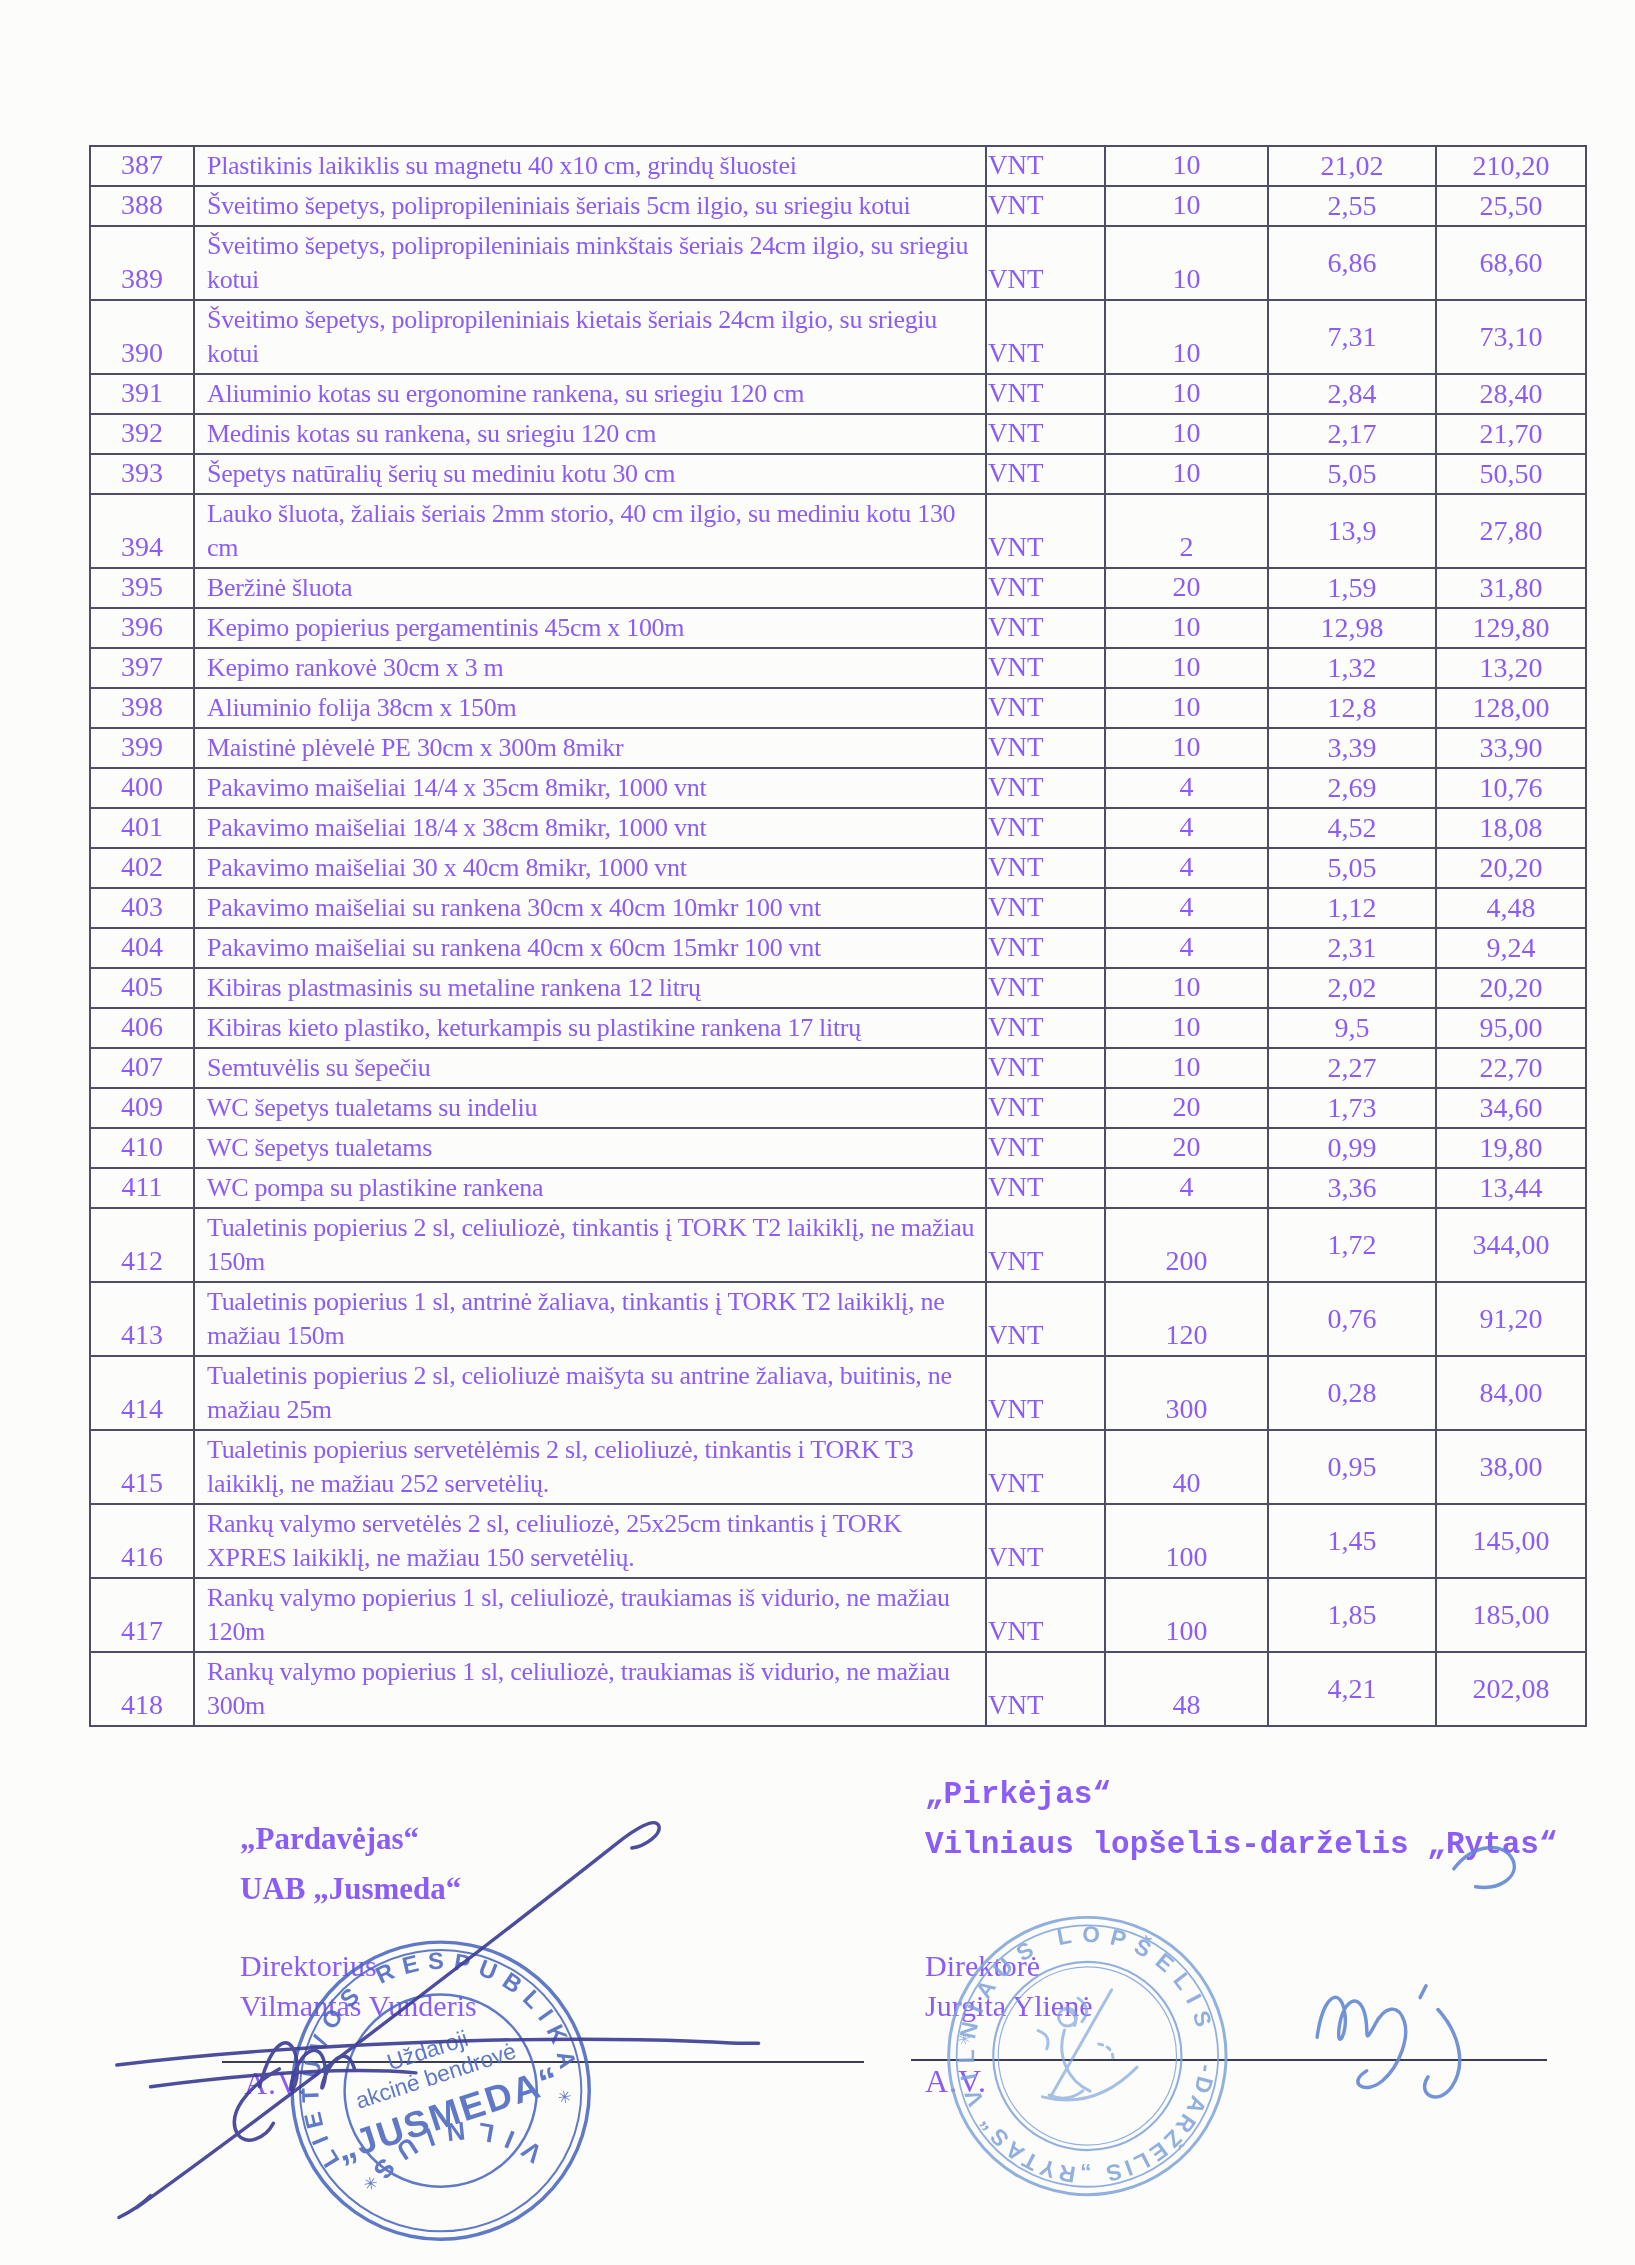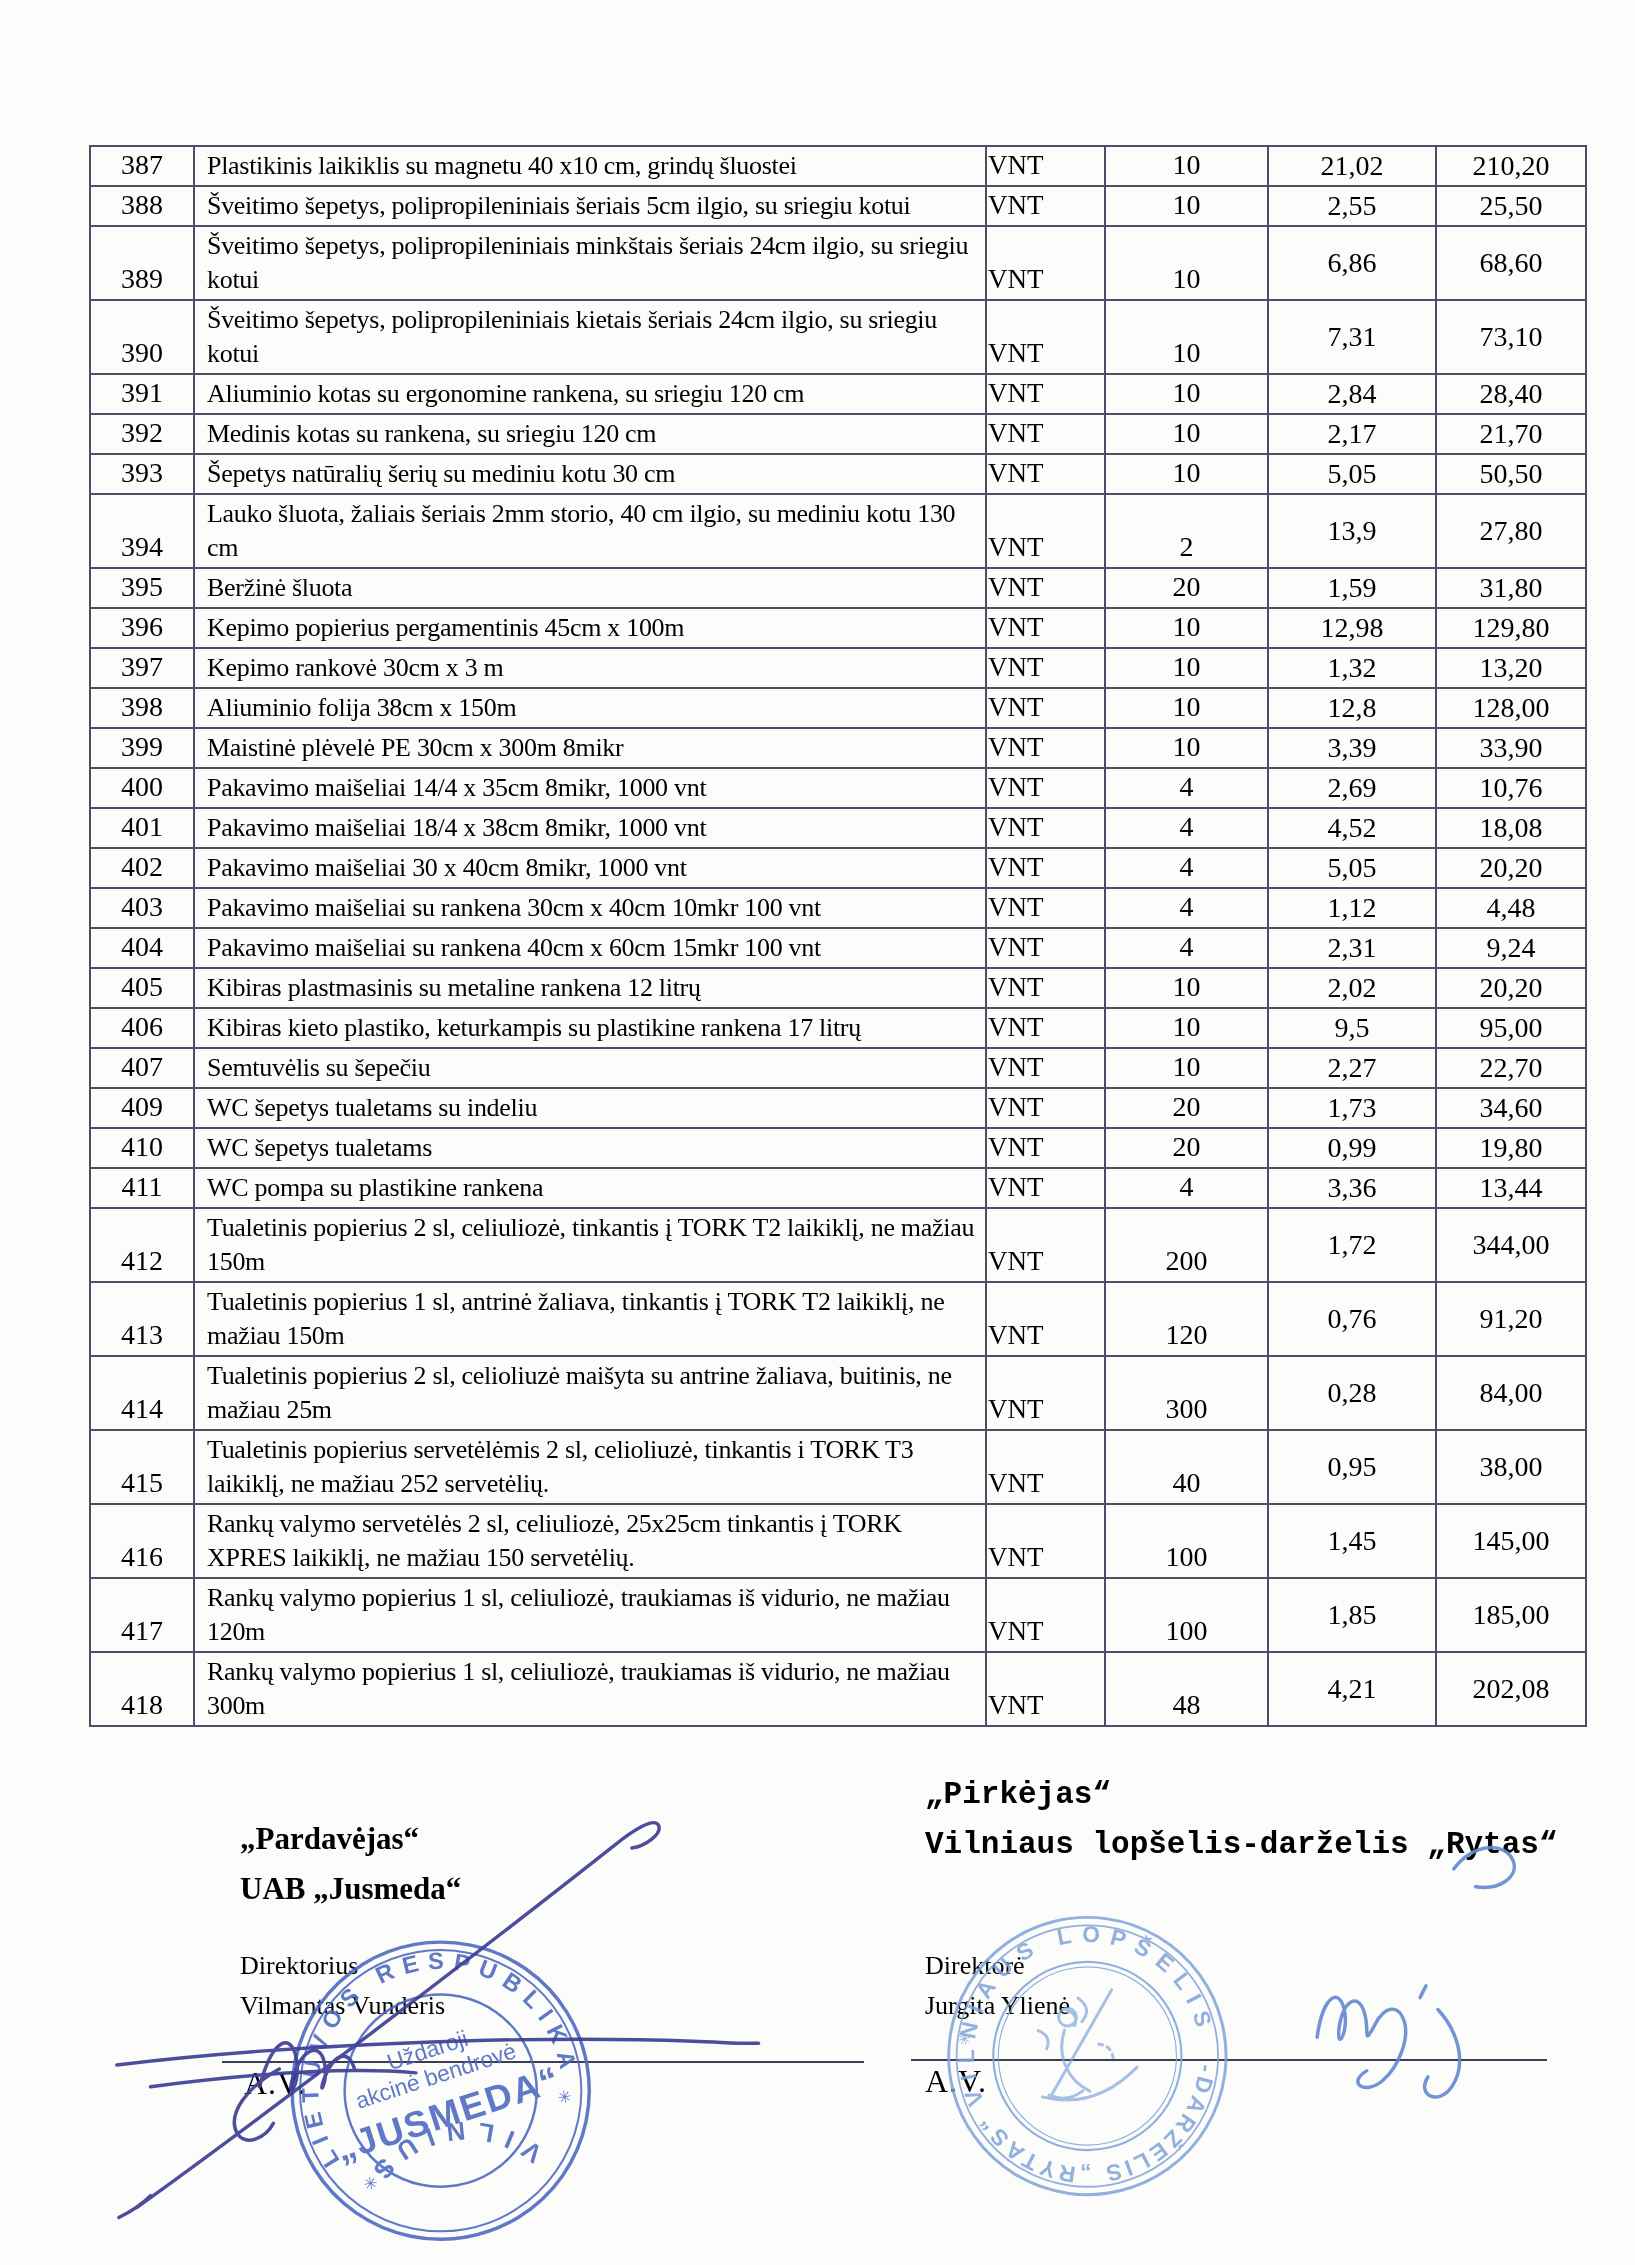--- a/index.html
+++ b/index.html
@@ -2,21 +2,21 @@
 <html><head>
 <meta charset="utf-8">
 <style>
   html,body{margin:0;padding:0;background:#e8e8e8;}
   .page{
     position:relative;
     width:1636px;height:2265px;
     background:#fcfcfa;
     overflow:hidden;
     font-family:"Liberation Serif","DejaVu Serif",serif;
-    color:#000000;
+    color:#8b5cf6;
   }
   
   .items-table{
     position:absolute;left:89px;top:145px;
     width:1497px;
     border-collapse:collapse;
     table-layout:fixed;
   }
   .items-table td{
     border:2px solid #4d4d68;
@@ -48,21 +48,21 @@
   .c-total{width:150px;}
 
   
   .sig-heading{
     position:absolute;
     font-size:31px;font-weight:bold;line-height:50px;
     white-space:nowrap;
   }
   .sig-role{
     position:absolute;
-    font-size:26px;line-height:40px;
+    font-size:30px;line-height:40px;
     white-space:nowrap;
   }
   .seller-heading{left:240px;top:1814px;}
   .buyer-heading{left:925px;top:1770px;font-family:Liberation Mono, monospace;}
   .seller-role{left:240px;top:1946px;}
   .buyer-role{left:925px;top:1946px;}
   .sig-line{
     position:absolute;height:0;border-top:2px solid #3c3c52;
   }
   .seller-line{left:222px;top:2061px;width:642px;}

